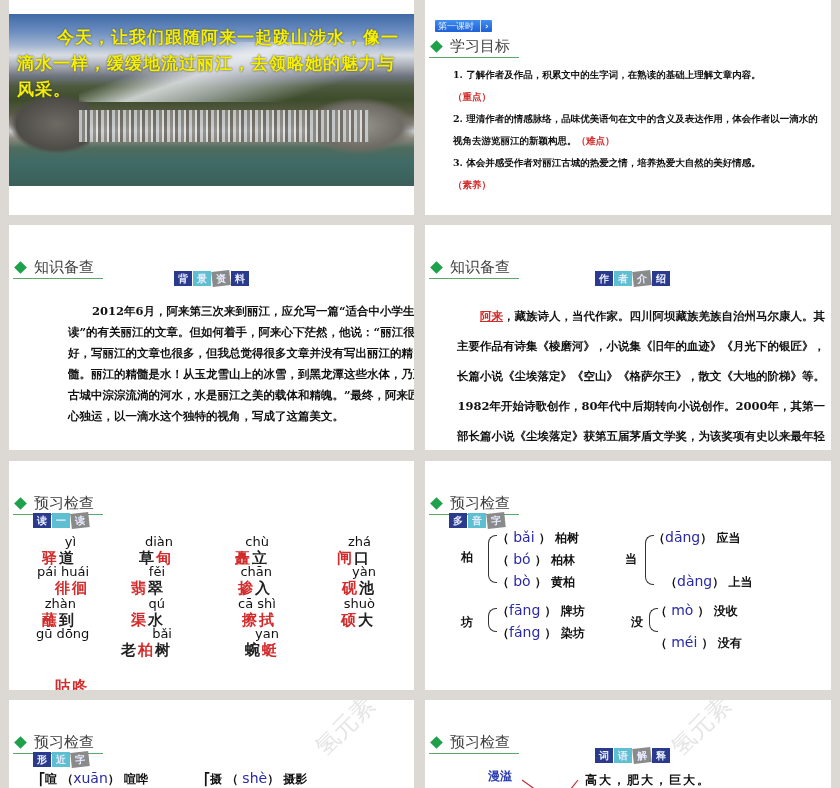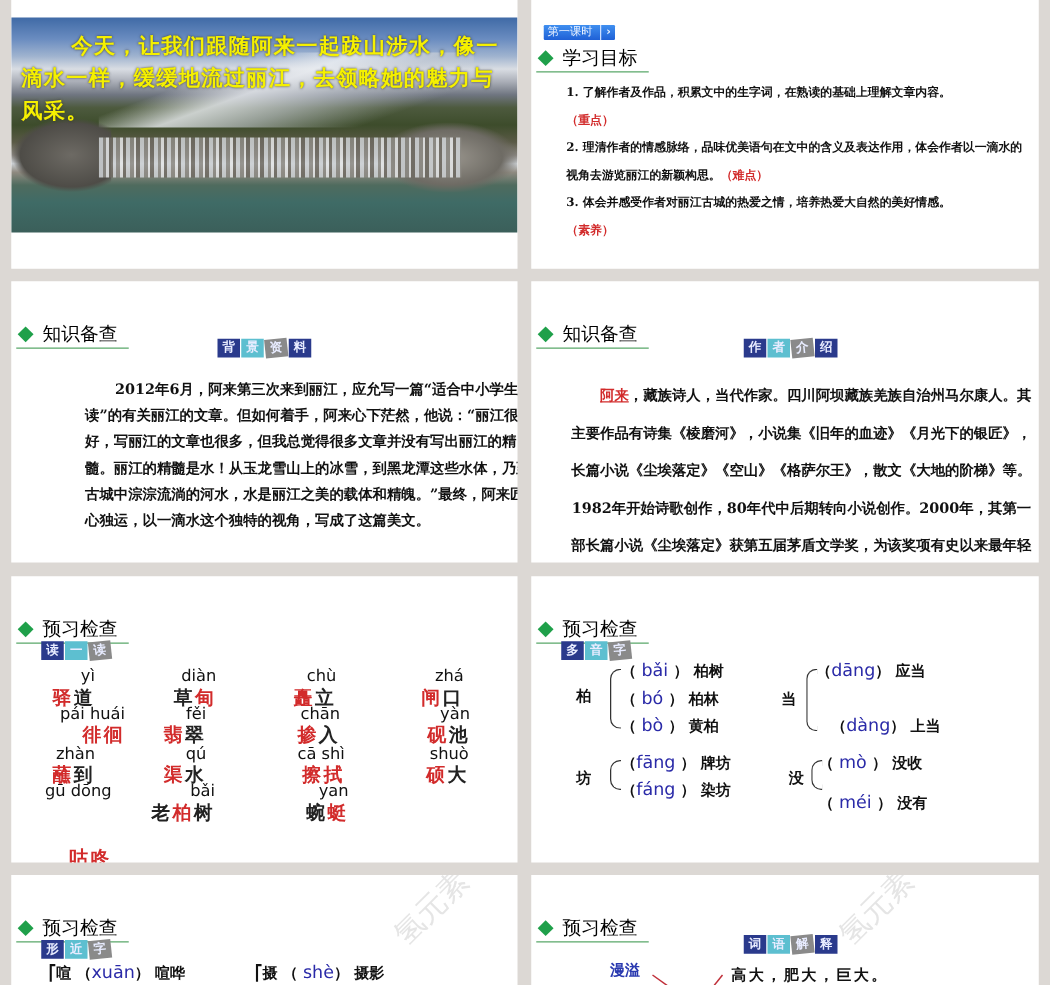--- a/index.html
+++ b/index.html
@@ -45,21 +45,21 @@
     position:absolute; left:8px; top:10px; width:390px;
     color:#f5f000; font-size:17px; line-height:26px; font-weight:bold;
     font-family:"DejaVu Serif", serif;
     text-shadow:0 0 2px #333;
     text-indent:40px; letter-spacing:1px;
   }
 
   
   .sec-head {
     position:absolute; left:4px; display:flex; align-items:center;
-    font-family:"DejaVu Sans", sans-serif; font-size:15px; color:#000000;
+    font-family:"DejaVu Sans", sans-serif; font-size:15px; color:#404040;
   }
   .sec-head .diamond {
     width:9px; height:9px; background:#1fa04a; transform:rotate(45deg);
     margin-right:9px; margin-left:3px;
   }
   .sec-head .underline {
     position:absolute; left:0; bottom:-2px; width:90px; height:1px; background:#5aa86a;
   }
 
   .lesson-badge {
@@ -194,21 +194,21 @@
   </div>
   <div class="py-cell" style="left:226px; top:74px;">
     <div class="py">chù</div>
     <div class="hz"><span class="r">矗</span><span class="k">立</span></div>
   </div>
   <div class="py-cell" style="left:328px; top:74px;">
     <div class="py">zhá</div>
     <div class="hz"><span class="r">闸</span><span class="k">口</span></div>
   </div>
 
-  <div class="py-cell" style="left:28px; top:104px;margin-left:11px;">
+  <div class="py-cell" style="left:28px; top:104px;">
     <div class="py">pái huái</div>
     <div class="hz" style="padding-left:4px;"><span class="r">徘徊</span></div>
   </div>
   <div class="py-cell" style="left:122px; top:104px;">
     <div class="py">fěi</div>
     <div class="hz"><span class="r">翡</span><span class="k">翠</span></div>
   </div>
   <div class="py-cell" style="left:223px; top:104px;">
     <div class="py">chān</div>
     <div class="hz" style="padding-left:6px;"><span class="r">掺</span><span class="k">入</span></div>

